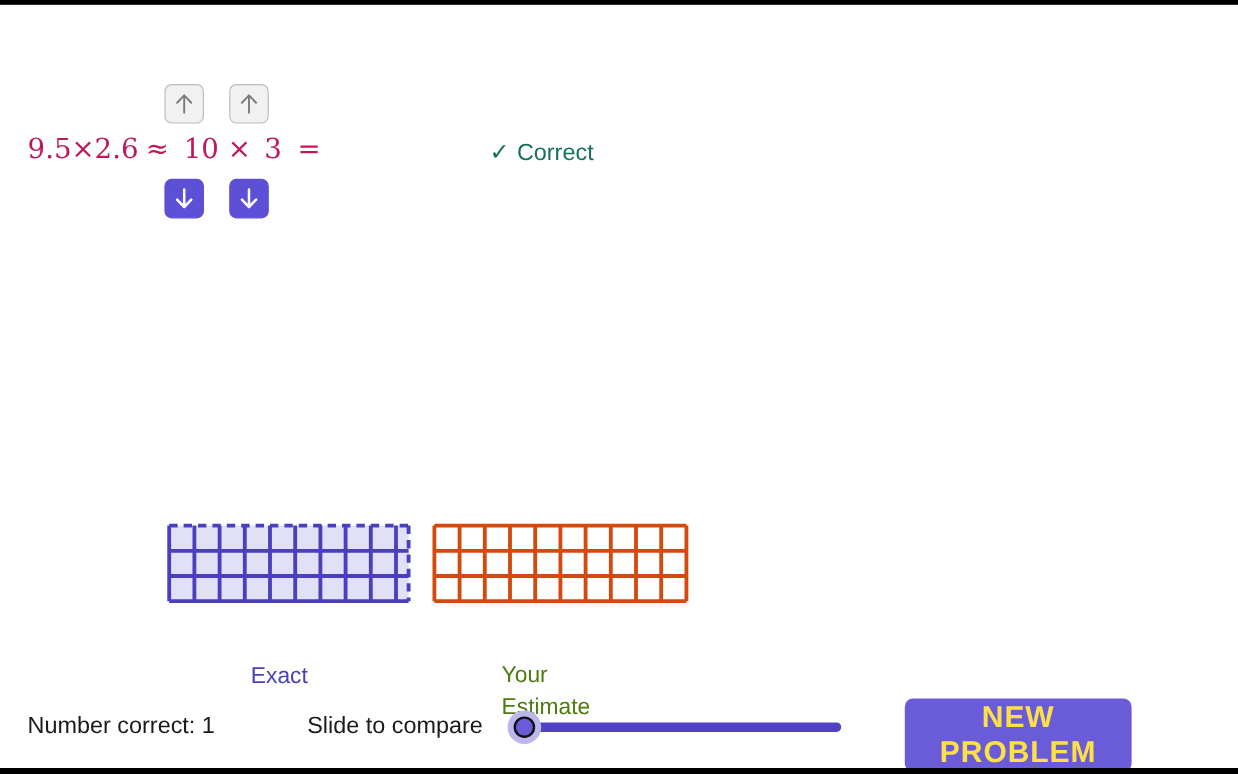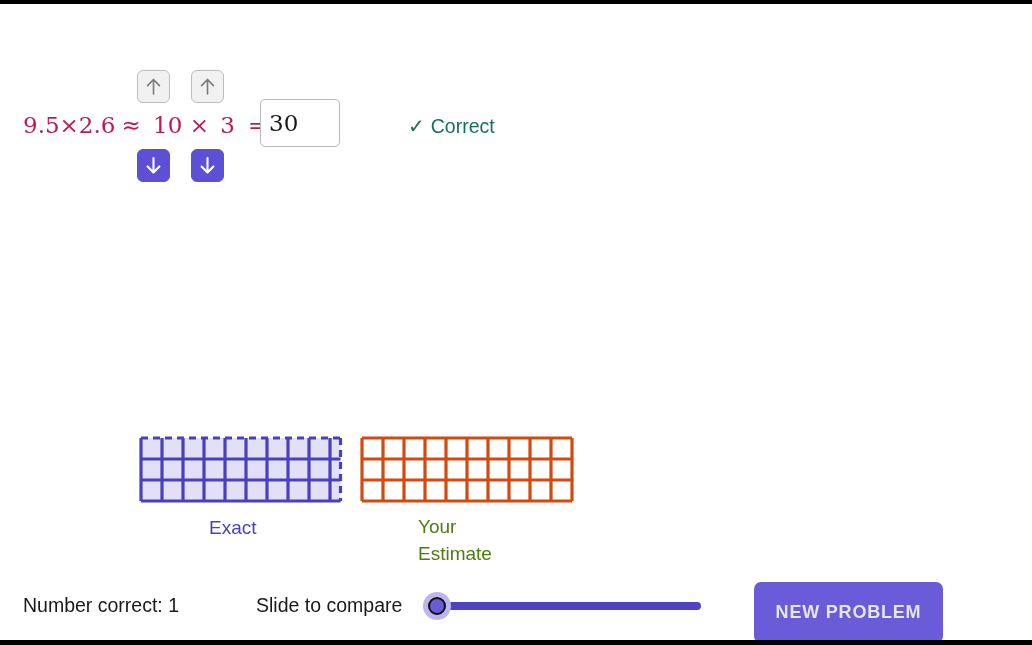--- a/index.html
+++ b/index.html
@@ -138,20 +138,21 @@
   .estgrid {
     position: absolute;
     left: 359px;
     top: 431px;
   }
   .gridlabel {
     position: absolute;
     font-size: 19px;
     line-height: 27px;
     white-space: pre-line;
+    margin-top: 36px;
   }
   .exactlabel {
     left: 209px;
     top: 510px;
     color: #4a3fbf;
   }
   .estlabel {
     left: 418px;
     top: 509px;
     color: #4d7c0f;
@@ -214,23 +215,23 @@
   }
   .newbtn {
     position: absolute;
     left: 754px;
     top: 578px;
     width: 189px;
     height: 61px;
     background: #6a5cd8;
     border: none;
     border-radius: 7px;
-    color: #e5e5e5;
+    color: #fde047;
     font-family: "Liberation Sans", sans-serif;
-    font-size: 18px;
+    font-size: 25px;
     font-weight: bold;
     letter-spacing: 0.8px;
     cursor: pointer;
   }
 </style>
 </head>
 <body>
 
 <div class="app">
 
@@ -260,21 +261,20 @@
     <svg width="21" height="21" viewBox="0 0 21 21" aria-hidden="true">
       <path d="M10.5 3 L10.5 17 M10.5 17.5 L4.6 11.4 M10.5 17.5 L16.4 11.4" stroke="#ffffff" stroke-width="2.1" fill="none" stroke-linecap="round"></path>
     </svg>
   </div>
   <div class="stepper down dn2">
     <svg width="21" height="21" viewBox="0 0 21 21" aria-hidden="true">
       <path d="M10.5 3 L10.5 17 M10.5 17.5 L4.6 11.4 M10.5 17.5 L16.4 11.4" stroke="#ffffff" stroke-width="2.1" fill="none" stroke-linecap="round"></path>
     </svg>
   </div>
 
-  <div class="answerbox" placeholder="">30</div>
 
   <div class="feedback"><span class="chk">✓</span><span>Correct</span></div>
 
   <div class="gridzone">
     <svg class="exactgrid" id="exact-grid-svg" width="205.5" height="69" viewBox="0 0 205.5 69">
         <rect x="3" y="3" width="21" height="21" fill="#e2e0f7"></rect>
         <rect x="24" y="3" width="21" height="21" fill="#e2e0f7"></rect>
         <rect x="45" y="3" width="21" height="21" fill="#e2e0f7"></rect>
         <rect x="66" y="3" width="21" height="21" fill="#e2e0f7"></rect>
         <rect x="87" y="3" width="21" height="21" fill="#e2e0f7"></rect>

